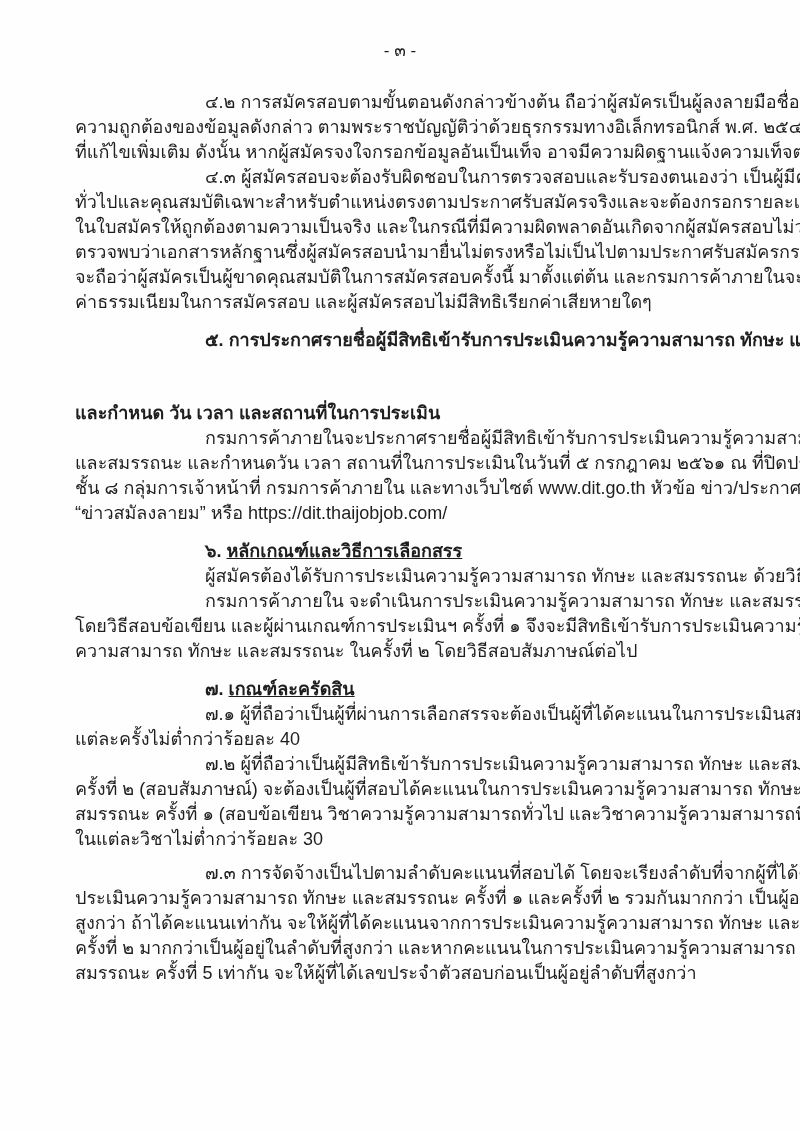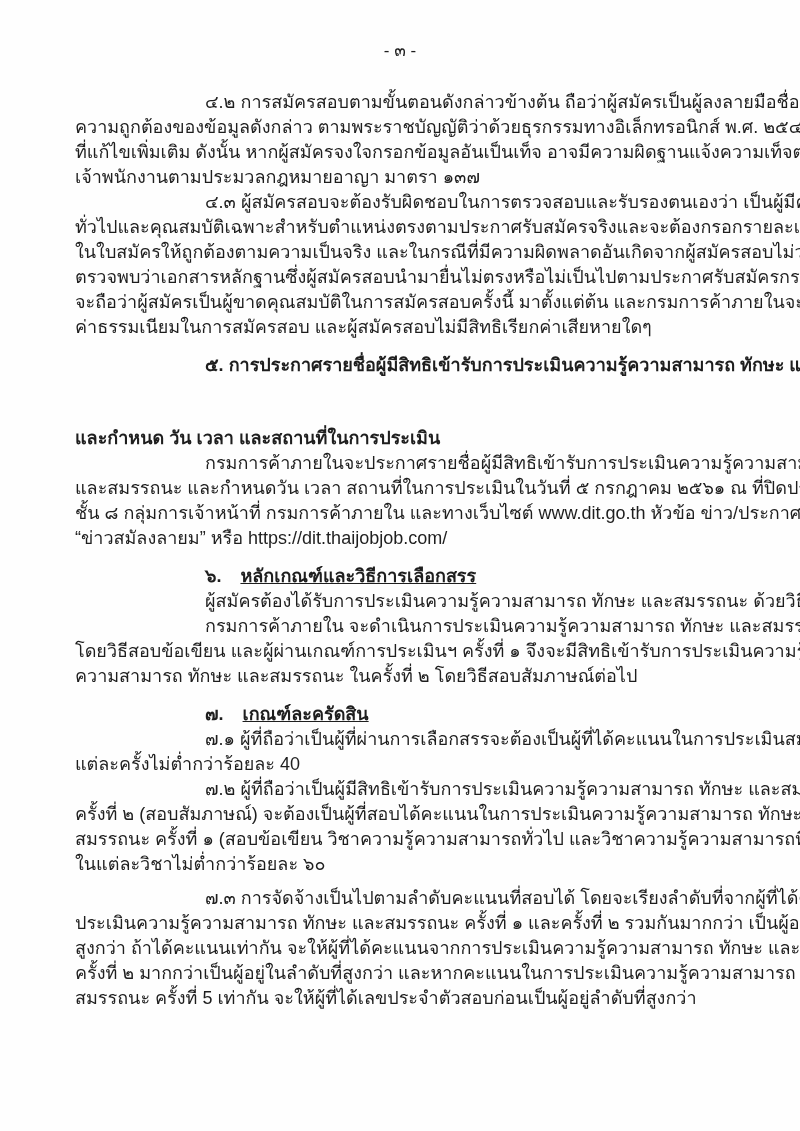--- a/index.html
+++ b/index.html
@@ -31,38 +31,37 @@
     top: 90px;
     left: 75px;
     width: 690px;
   }
   .line {
     white-space: nowrap;
     height: 25px;
   }
   .indent { padding-left: 130px; }
   .bold { font-weight: bold; margin-top: 48px; }
-  .u { text-decoration: underline; margin-left: 14px; }
+  .u { text-decoration: underline; }
   .gap-md { margin-top: 13px; }
   .gap-sm { margin-top: 9px; }
   .doclink { color: inherit; }
 </style>
 </head>
 <body>
 
 <div class="sheet">
 
   <div class="pageno">- ๓ -</div>
 
   <div class="body">
 
     <div class="line indent">๔.๒ การสมัครสอบตามขั้นตอนดังกล่าวข้างต้น ถือว่าผู้สมัครเป็นผู้ลงลายมือชื่อ และรับรอง</div>
     <div class="line">ความถูกต้องของข้อมูลดังกล่าว ตามพระราชบัญญัติว่าด้วยธุรกรรมทางอิเล็กทรอนิกส์ พ.ศ. ๒๕๔๔ และ</div>
     <div class="line">ที่แก้ไขเพิ่มเติม ดังนั้น หากผู้สมัครจงใจกรอกข้อมูลอันเป็นเท็จ อาจมีความผิดฐานแจ้งความเท็จต่อ</div>
-    <div class="line">เจ้าพนักงานตามประมวลกฎหมายอาญา มาตรา ๑๓๗</div>
 
     <div class="line indent">๔.๓ ผู้สมัครสอบจะต้องรับผิดชอบในการตรวจสอบและรับรองตนเองว่า เป็นผู้มีคุณสมบัติ</div>
     <div class="line">ทั่วไปและคุณสมบัติเฉพาะสำหรับตำแหน่งตรงตามประกาศรับสมัครจริงและจะต้องกรอกรายละเอียดต่างๆ</div>
     <div class="line">ในใบสมัครให้ถูกต้องตามความเป็นจริง และในกรณีที่มีความผิดพลาดอันเกิดจากผู้สมัครสอบไม่ว่าเหตุใด หรือ</div>
     <div class="line">ตรวจพบว่าเอกสารหลักฐานซึ่งผู้สมัครสอบนำมายื่นไม่ตรงหรือไม่เป็นไปตามประกาศรับสมัครกรมการค้าภายใน</div>
     <div class="line">จะถือว่าผู้สมัครเป็นผู้ขาดคุณสมบัติในการสมัครสอบครั้งนี้ มาตั้งแต่ต้น และกรมการค้าภายในจะไม่คืน</div>
     <div class="line">ค่าธรรมเนียมในการสมัครสอบ และผู้สมัครสอบไม่มีสิทธิเรียกค่าเสียหายใดๆ</div>
 
     <div class="line indent bold gap-md">๕. การประกาศรายชื่อผู้มีสิทธิเข้ารับการประเมินความรู้ความสามารถ ทักษะ และสมรรถนะ</div>
     <div class="line bold">และกำหนด วัน เวลา และสถานที่ในการประเมิน</div>
@@ -88,21 +87,21 @@
     <div class="line indent bold gap-md">
       <span>๗. </span><span class="u">เกณฑ์ละครัดสิน</span>
     </div>
 
     <div class="line indent">๗.๑ ผู้ที่ถือว่าเป็นผู้ที่ผ่านการเลือกสรรจะต้องเป็นผู้ที่ได้คะแนนในการประเมินสมรรถนะ</div>
     <div class="line">แต่ละครั้งไม่ต่ำกว่าร้อยละ 40</div>
 
     <div class="line indent">๗.๒ ผู้ที่ถือว่าเป็นผู้มีสิทธิเข้ารับการประเมินความรู้ความสามารถ ทักษะ และสมรรถนะ</div>
     <div class="line">ครั้งที่ ๒ (สอบสัมภาษณ์) จะต้องเป็นผู้ที่สอบได้คะแนนในการประเมินความรู้ความสามารถ ทักษะและ</div>
     <div class="line">สมรรถนะ ครั้งที่ ๑ (สอบข้อเขียน วิชาความรู้ความสามารถทั่วไป และวิชาความรู้ความสามารถที่ใช้เฉพาะตำแหน่ง)</div>
-    <div class="line">ในแต่ละวิชาไม่ต่ำกว่าร้อยละ ๖๐</div>
+    <div class="line">ในแต่ละวิชาไม่ต่ำกว่าร้อยละ 30</div>
 
     <div class="line indent gap-sm">๗.๓ การจัดจ้างเป็นไปตามลำดับคะแนนที่สอบได้ โดยจะเรียงลำดับที่จากผู้ที่ได้คะแนนการ</div>
     <div class="line">ประเมินความรู้ความสามารถ ทักษะ และสมรรถนะ ครั้งที่ ๑ และครั้งที่ ๒ รวมกันมากกว่า เป็นผู้อยู่ในลำดับที่</div>
     <div class="line">สูงกว่า ถ้าได้คะแนนเท่ากัน จะให้ผู้ที่ได้คะแนนจากการประเมินความรู้ความสามารถ ทักษะ และสมรรถนะ</div>
     <div class="line">ครั้งที่ ๒ มากกว่าเป็นผู้อยู่ในลำดับที่สูงกว่า และหากคะแนนในการประเมินความรู้ความสามารถ ทักษะ และ</div>
     <div class="line">สมรรถนะ ครั้งที่ 5 เท่ากัน จะให้ผู้ที่ได้เลขประจำตัวสอบก่อนเป็นผู้อยู่ลำดับที่สูงกว่า</div>
 
   </div>
 </div>
 

